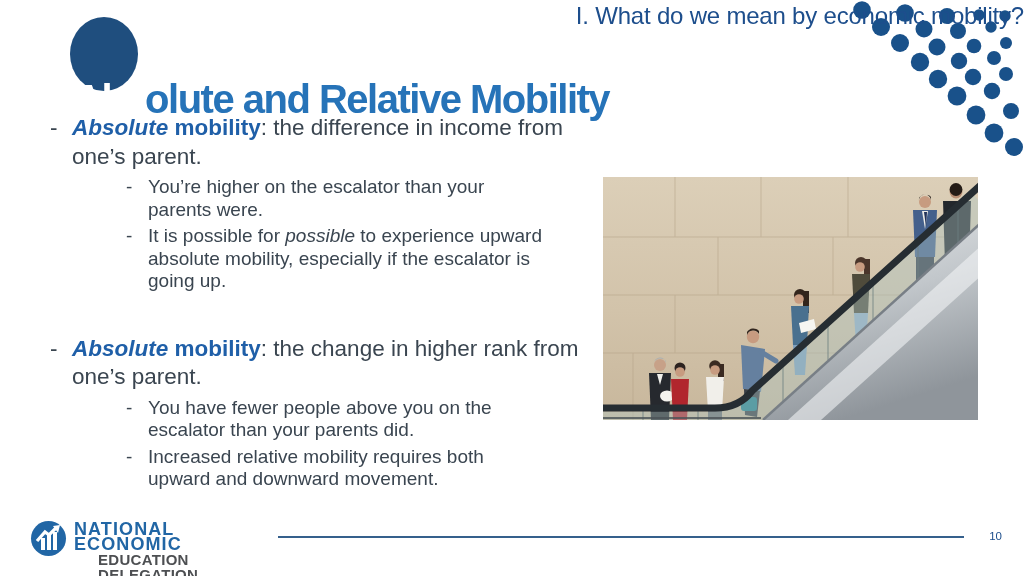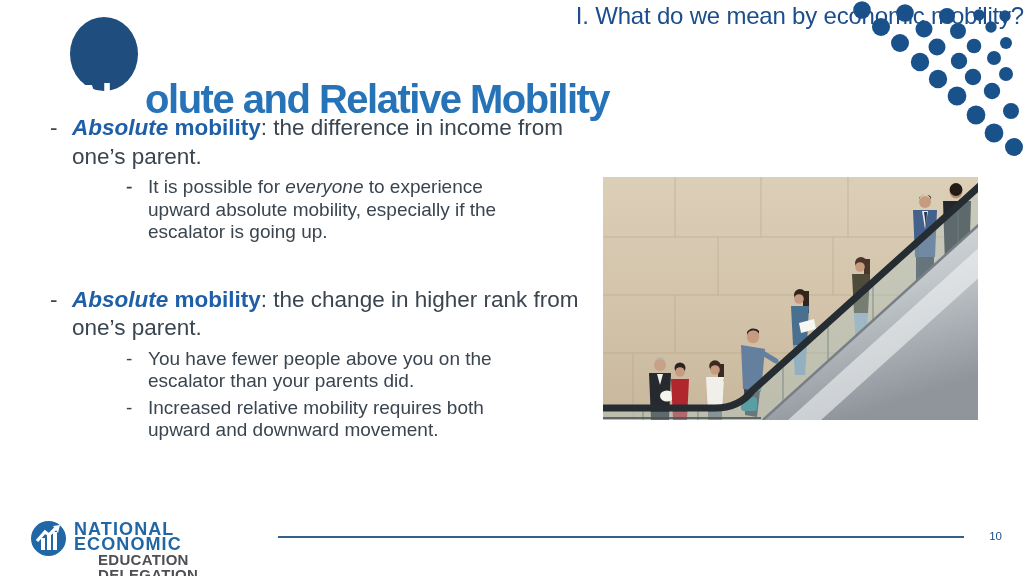--- a/index.html
+++ b/index.html
@@ -83,22 +83,22 @@
       <circle cx="1014" cy="147" r="9" fill="#19518A"></circle>
     </svg>
 
   <div class="kicker">I. What do we mean by economic mobility?</div>
 
   <span class="title-circle"></span>
   <h1 class="slide-title"><span class="hl">Abs</span><span>olute and Relative Mobility</span></h1>
 
   <div class="bullets">
       <div class="bullet level1"><span class="dash">-</span><span class="txt"><span class="seg-term-bi">Absolute</span><span class="seg-plain"> </span><span class="seg-term-b">mobility</span><span class="seg-plain">: the </span><span class="seg-underline">difference in income</span><span class="seg-plain"> from one’s parent.</span></span></div>
-      <div class="bullet level2"><span class="dash">-</span></div>
-      <div class="bullet level2"><span class="dash">-</span><span class="txt"><span class="seg-plain">It is possible for </span><span class="seg-italic">everyone</span><span class="seg-plain"> to experience upward absolute mobility, especially if the escalator is going up.</span></span></div>
+      <div class="bullet level2"><span class="dash">-</span><span class="txt"><span class="seg-plain">You’re higher on the escalator than your parents were.</span></span></div>
+      <div class="bullet level2"><span class="dash">-</span><span class="txt"><span class="seg-plain">It is possible for </span><span class="seg-italic">possible</span><span class="seg-plain"> to experience upward absolute mobility, especially if the escalator is going up.</span></span></div>
       <div class="bullet level1 spacer"><span class="dash">-</span><span class="txt"><span class="seg-term-bi">Absolute</span><span class="seg-plain"> </span><span class="seg-term-b">mobility</span><span class="seg-plain">: the </span><span class="seg-underline">change in higher rank</span><span class="seg-plain"> from one’s parent.</span></span></div>
       <div class="bullet level2"><span class="dash">-</span><span class="txt"><span class="seg-plain">You have fewer people above you on the escalator than your parents did.</span></span></div>
       <div class="bullet level2"><span class="dash">-</span><span class="txt"><span class="seg-plain">Increased relative mobility requires both upward and downward movement.</span></span></div>
     </div>
 
   <figure class="photo" aria-label="People standing on an ascending escalator beside a beige stone wall">
     <svg viewBox="0 0 375 243" preserveAspectRatio="none">
       <defs>
         <linearGradient id="wallg" x1="0" y1="0" x2="0" y2="1">
           <stop offset="0" stop-color="#DCCFB8"></stop>

